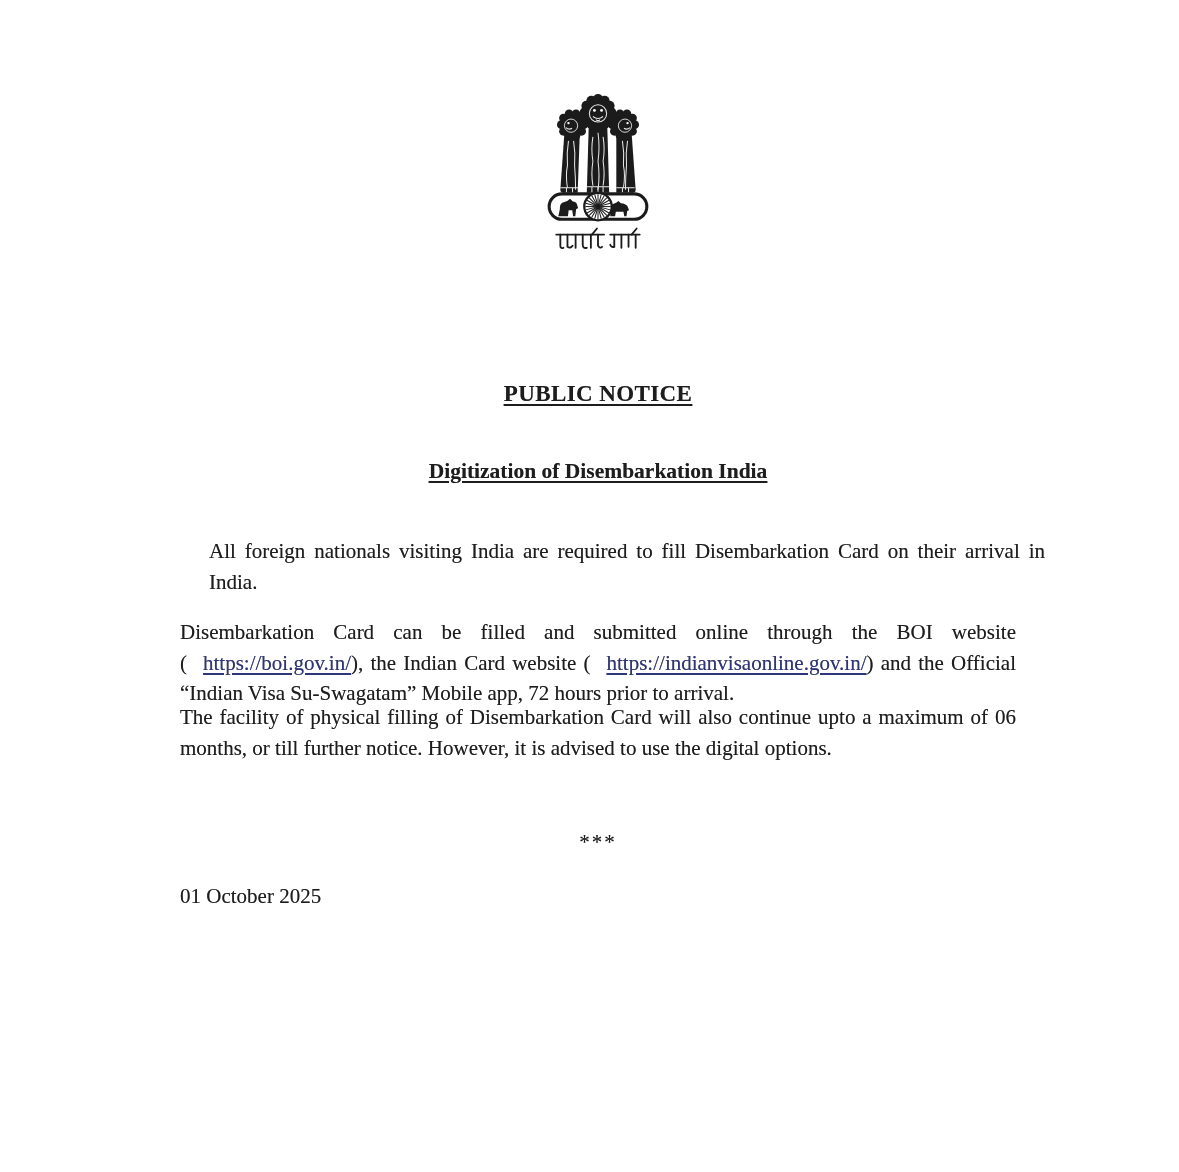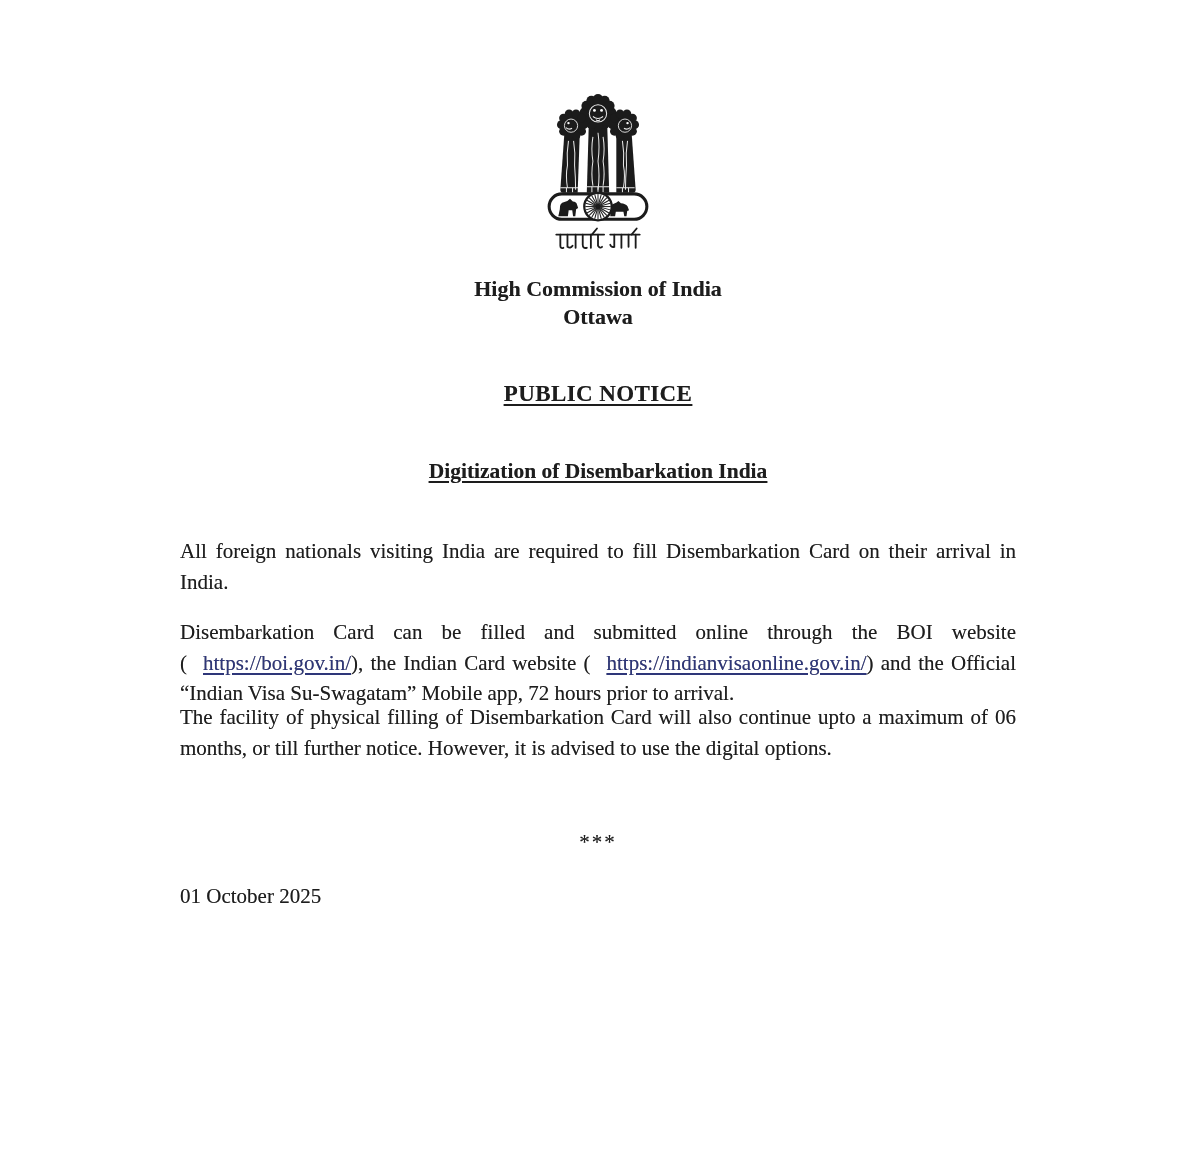--- a/index.html
+++ b/index.html
@@ -43,21 +43,21 @@
   .title-row{position:absolute;top:459px;left:0;width:100%;text-align:center;}
   .doc-title{
     font-weight:bold;font-size:21.5px;
     text-decoration:underline;text-decoration-thickness:2px;text-underline-offset:3px;
   }
   .para{
     position:absolute;left:0;width:836px;margin:0;
     font-size:21px;line-height:30.5px;
     text-align:justify;
   }
-  .para-1{top:536px;}
+  .para-1{top:536px;margin-left:29px;}
   .para-2{top:617px;}
   .para-3{top:702px;}
   .link{
     color:var(--link-color);
     text-decoration:underline;text-decoration-thickness:1.5px;text-underline-offset:3px;
     cursor:pointer;
     margin-left:16px;
   }
   .stars{
     position:absolute;top:830px;left:0;width:100%;
@@ -183,22 +183,20 @@
           <path d="M49 144 l5 -6"></path>
           <path d="M71 144 v12 q-3 1 -4 -2"></path>
           <path d="M78 144 v13"></path>
           <path d="M85 144 v12"></path>
           <path d="M92 144 v13"></path>
           <path d="M88 144 l5 -6"></path>
         </g>
       </svg>
     </div>
 
-    <div class="org">High Commission of India</div>
-    <div class="city">Ottawa</div>
 
     <div class="notice-row">
       <span class="notice">PUBLIC NOTICE</span>
     </div>
 
     <div class="title-row">
       <span class="doc-title">Digitization of Disembarkation India</span>
     </div>
 
     <p class="para para-1">All foreign nationals visiting India are required to fill Disembarkation Card on their arrival in India.</p>

